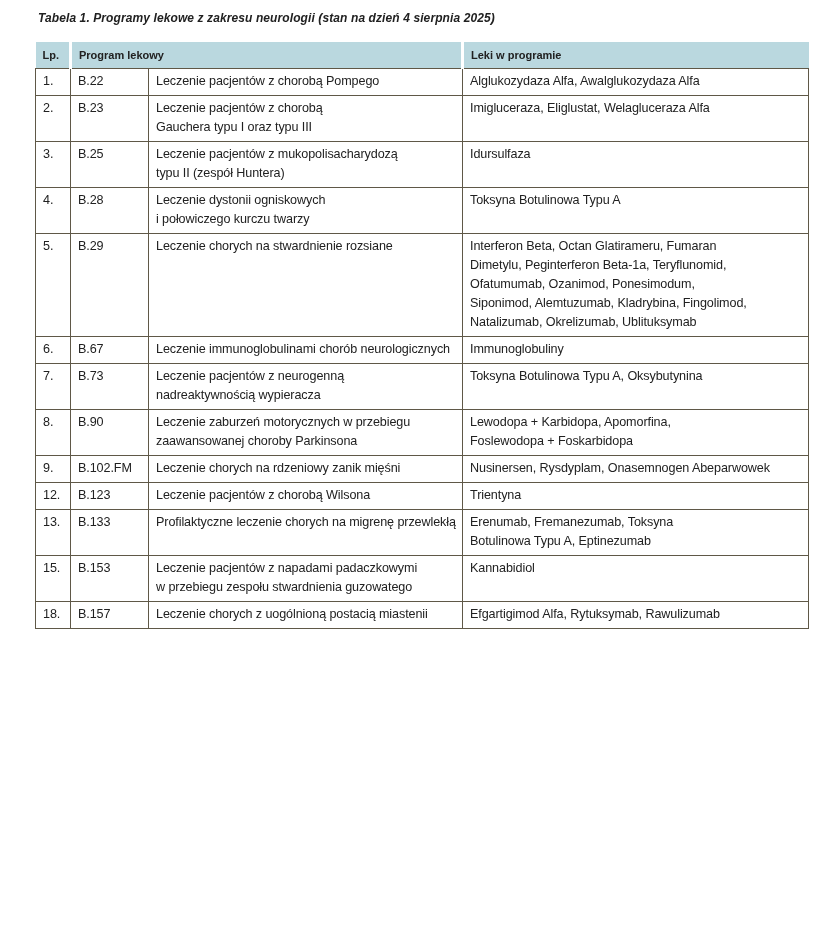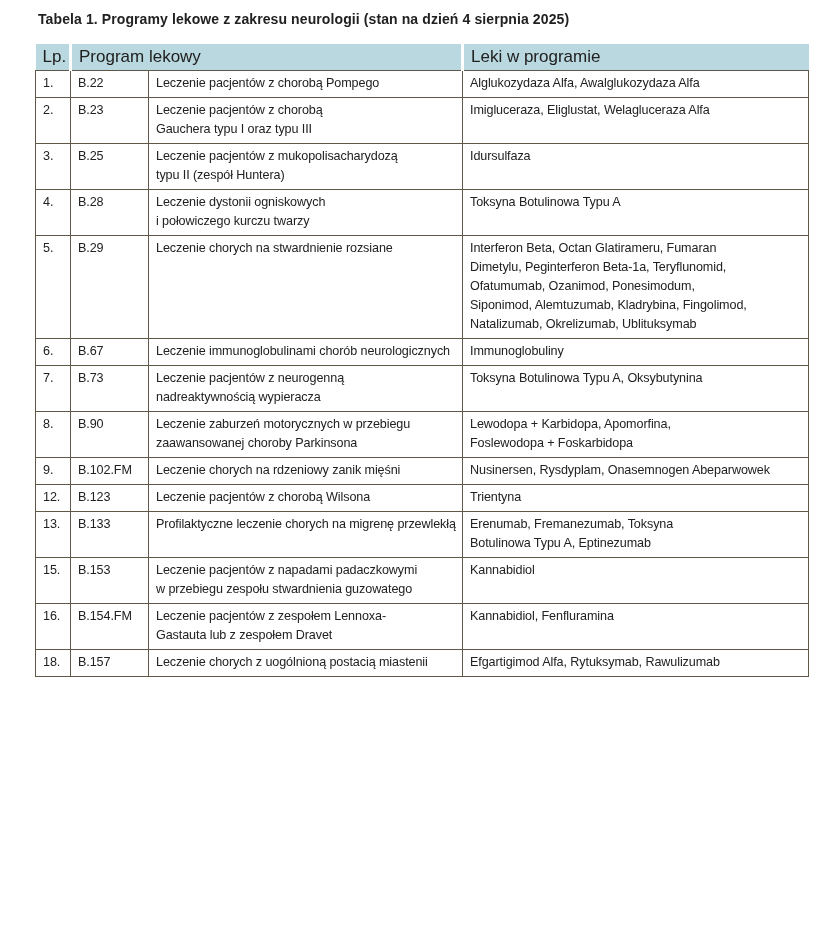--- a/index.html
+++ b/index.html
@@ -16,39 +16,40 @@
   body {
     width: 835px;
     min-height: 927px;
     font-family: "Liberation Sans", "DejaVu Sans", sans-serif;
     color: var(--text);
   }
   .page {
     padding: 11px 27px 20px 35px;
   }
   .doc-title {
-    font-size: 14px;
+    font-size: 12px;
     font-weight: 700;
     color: var(--text);
     margin: 0 0 17px 3px;
     letter-spacing: 0.1px;
+    font-style: italic;
   }
   table.programs {
     width: 773px;
     border-collapse: collapse;
     table-layout: fixed;
   }
   col.c-lp    { width: 35px; }
   col.c-code  { width: 78px; }
   col.c-name  { width: 314px; }
   col.c-drugs { width: 346px; }
   th {
     background: var(--header-bg);
-    font-size: 17px;
-    font-weight: 400;
+    font-size: 11px;
+    font-weight: 700;
     text-align: left;
     padding: 5px 8px 5px 7px;
     line-height: 16px;
     border: none;
   }
   th.sep {
     border-right: 3px solid #ffffff;
   }
   td {
     border: 1px solid var(--table-border);
@@ -161,27 +162,20 @@
 Botulinowa Typu A, Eptinezumab</td>
         </tr>
         <tr>
           <td>15.</td>
           <td>B.153</td>
           <td>Leczenie pacjentów z napadami padaczkowymi
 w przebiegu zespołu stwardnienia guzowatego</td>
           <td>Kannabidiol</td>
         </tr>
         <tr>
-          <td>16.</td>
-          <td>B.154.FM</td>
-          <td>Leczenie pacjentów z zespołem Lennoxa-
-Gastauta lub z zespołem Dravet</td>
-          <td>Kannabidiol, Fenfluramina</td>
-        </tr>
-        <tr>
           <td>18.</td>
           <td>B.157</td>
           <td>Leczenie chorych z uogólnioną postacią miastenii</td>
           <td>Efgartigimod Alfa, Rytuksymab, Rawulizumab</td>
         </tr>
       </tbody>
   </table>
 
 </div>
 

